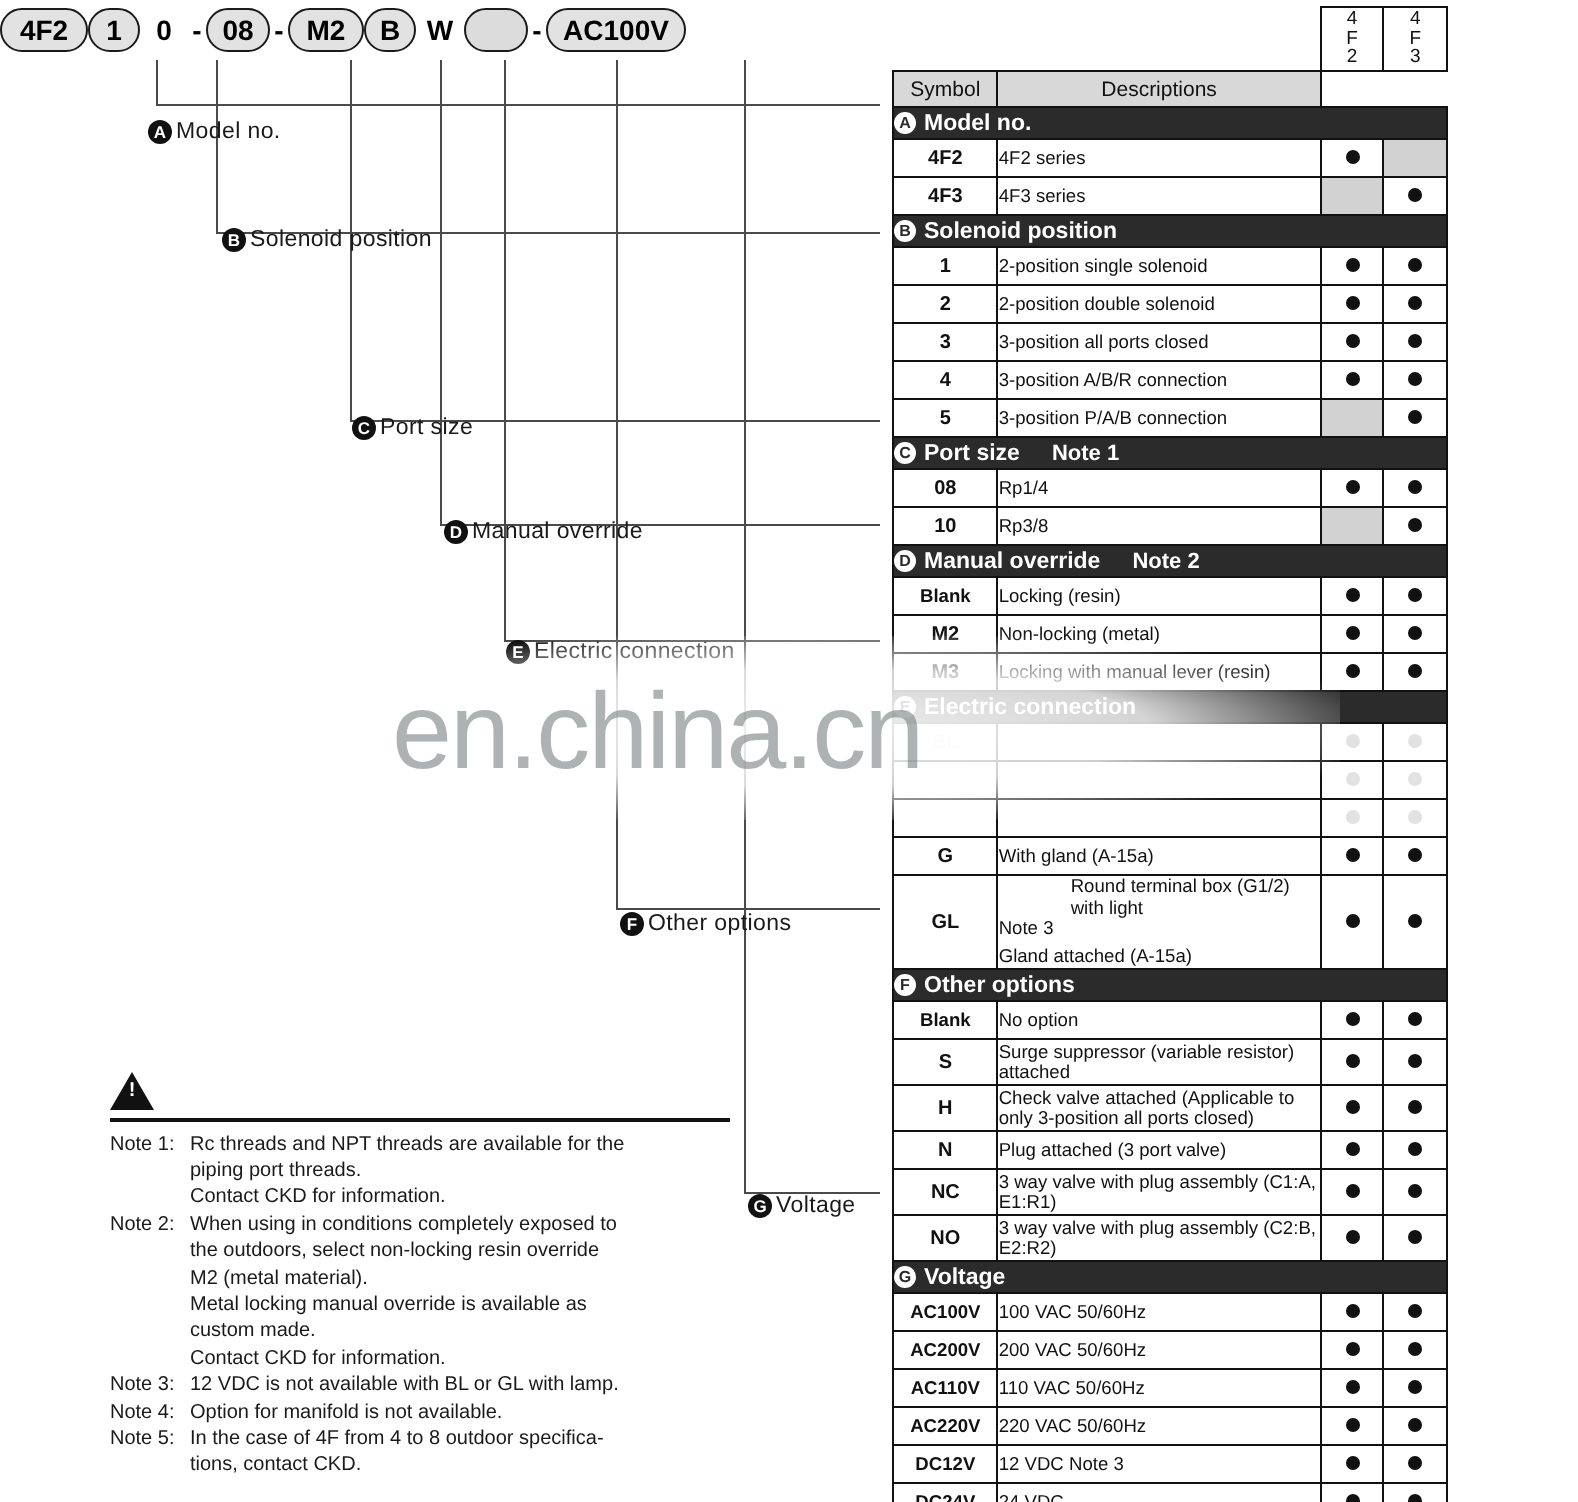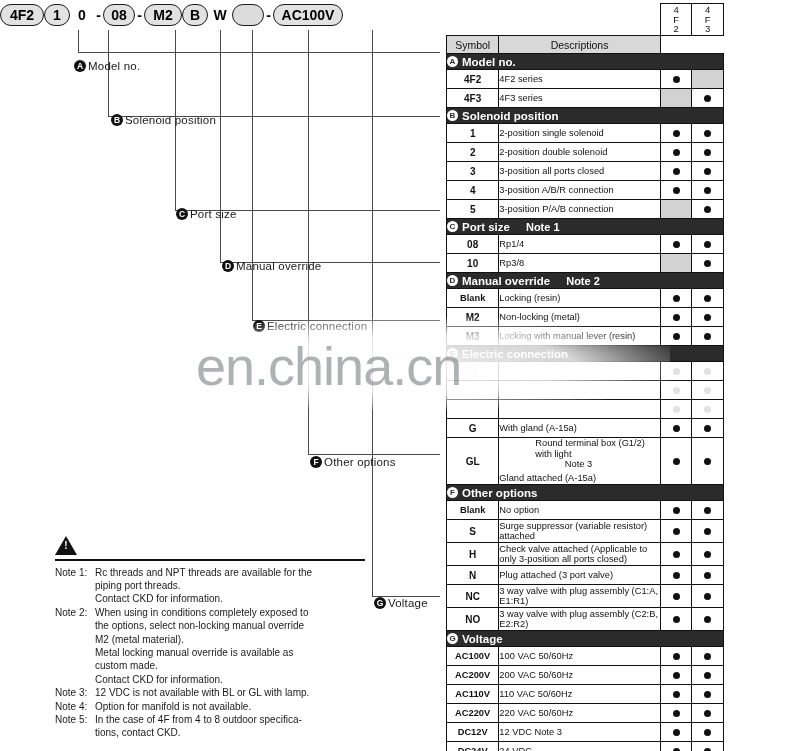--- a/index.html
+++ b/index.html
@@ -80,21 +80,21 @@
   .sec-inner{display:flex;align-items:center;gap:4px;}
   .sec .badge{background:#fff;color:#2b2b2b;width:11px;height:11px;font-size:8px;}
   .sec-note{font-size:11px;font-weight:bold;margin-left:12px;}
 
   .sym{text-align:center;font-size:10px;font-weight:bold;color:#111;height:15px;}
   .sym.small{font-size:9.3px;}
   .desc{font-size:9.3px;color:#111;padding:1px 0 1px 4px;line-height:11px;height:15px;}
   .desc.two{line-height:10.5px;height:22px;}
   .desc.gl{height:34px;line-height:11px;position:relative;}
   .gl-a{display:block;margin-left:36px;}
-  .gl-note{display:block;text-align:center;padding-right:2px;margin-top:-1px;}
+  .gl-note{display:block;text-align:left;padding-right:2px;margin-top:-1px;}
   .gl-b{display:block;margin-top:3px;}
 
   .mk{text-align:center;height:15px;}
   .dot{display:inline-block;width:7px;height:7px;border-radius:50%;background:#111;vertical-align:middle;}
   .na{background:#d2d2d2;}
 
   
   .obsc .sym,.obsc .desc,.obsc .mk{color:rgba(17,17,17,0.10);}
   .obsc .dot{background:rgba(17,17,17,0.12);}
 
@@ -198,21 +198,21 @@
         <span class="note-txt indent">piping port threads.</span>
       </div>
       <div class="note-line">
         <span class="note-txt indent">Contact CKD for information.</span>
       </div>
       <div class="note-line">
         <span class="note-key">Note 2:</span>
         <span class="note-txt">When using in conditions completely exposed to</span>
       </div>
       <div class="note-line">
-        <span class="note-txt indent">the options, select non-locking manual override</span>
+        <span class="note-txt indent">the outdoors, select non-locking resin override</span>
       </div>
       <div class="note-line">
         <span class="note-txt indent">M2 (metal material).</span>
       </div>
       <div class="note-line">
         <span class="note-txt indent">Metal locking manual override is available as</span>
       </div>
       <div class="note-line">
         <span class="note-txt indent">custom made.</span>
       </div>

